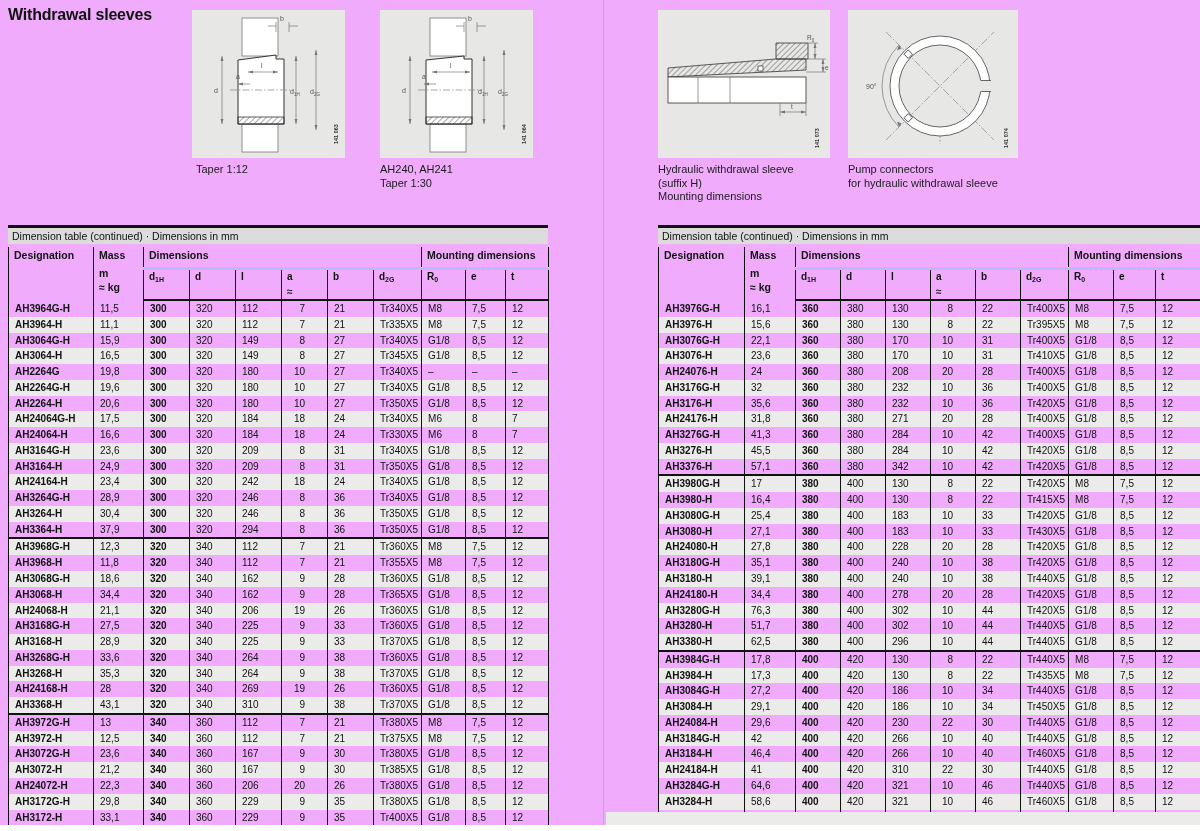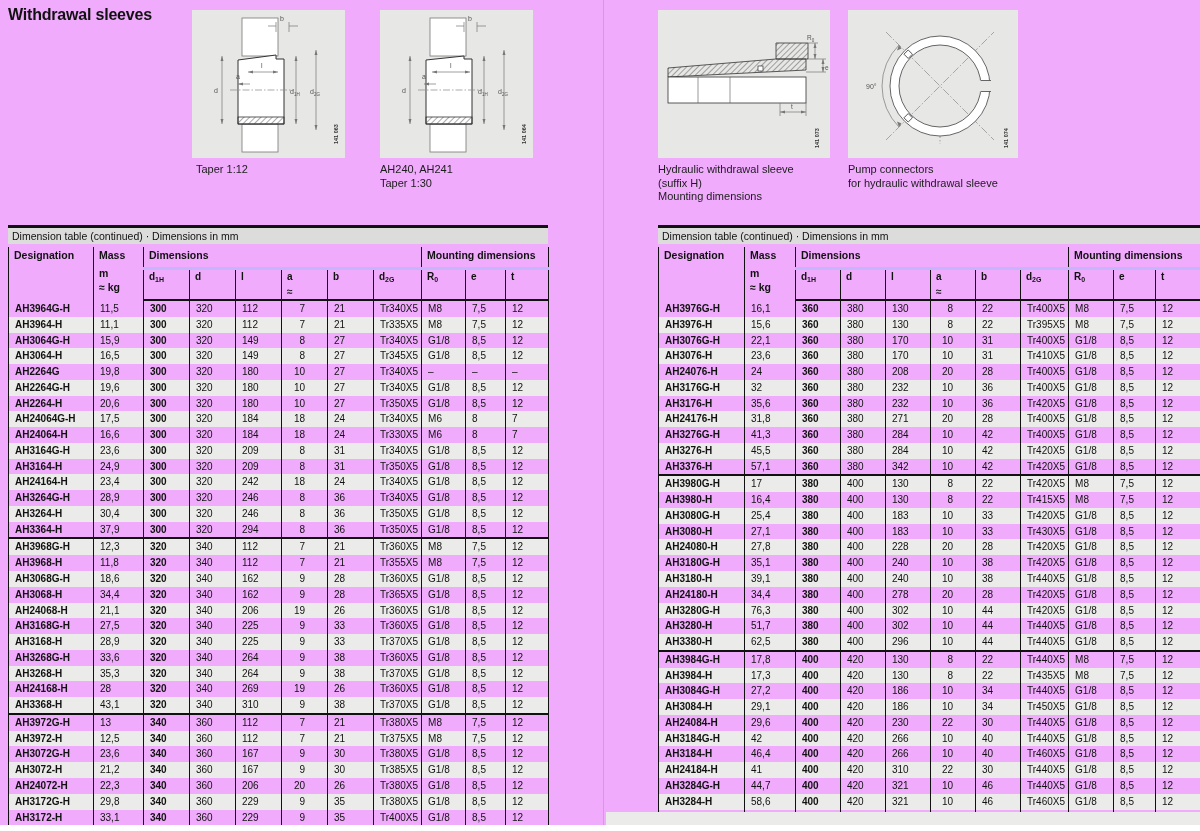--- a/index.html
+++ b/index.html
@@ -1169,21 +1169,21 @@
             <td>310</td>
             <td class="ra">22</td>
             <td>30</td>
             <td>Tr440X5</td>
             <td>G1/8</td>
             <td>8,5</td>
             <td>12</td>
           </tr>
           <tr>
             <td class="b">AH3284G-H</td>
-            <td>44,7</td>
+            <td>64,6</td>
             <td class="b">400</td>
             <td>420</td>
             <td>321</td>
             <td class="ra">10</td>
             <td>46</td>
             <td>Tr440X5</td>
             <td>G1/8</td>
             <td>8,5</td>
             <td>12</td>
           </tr>

